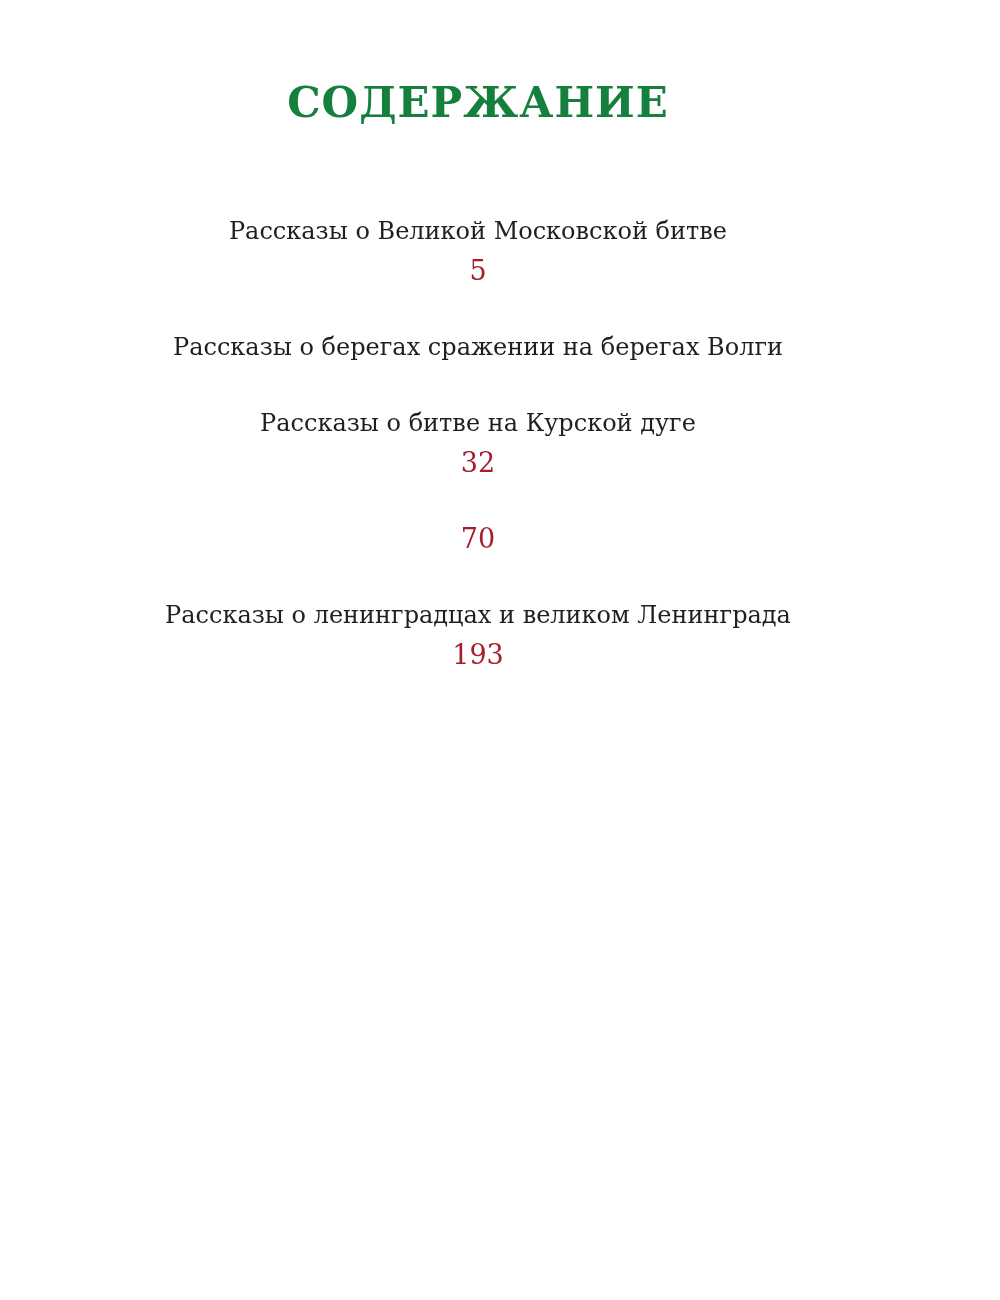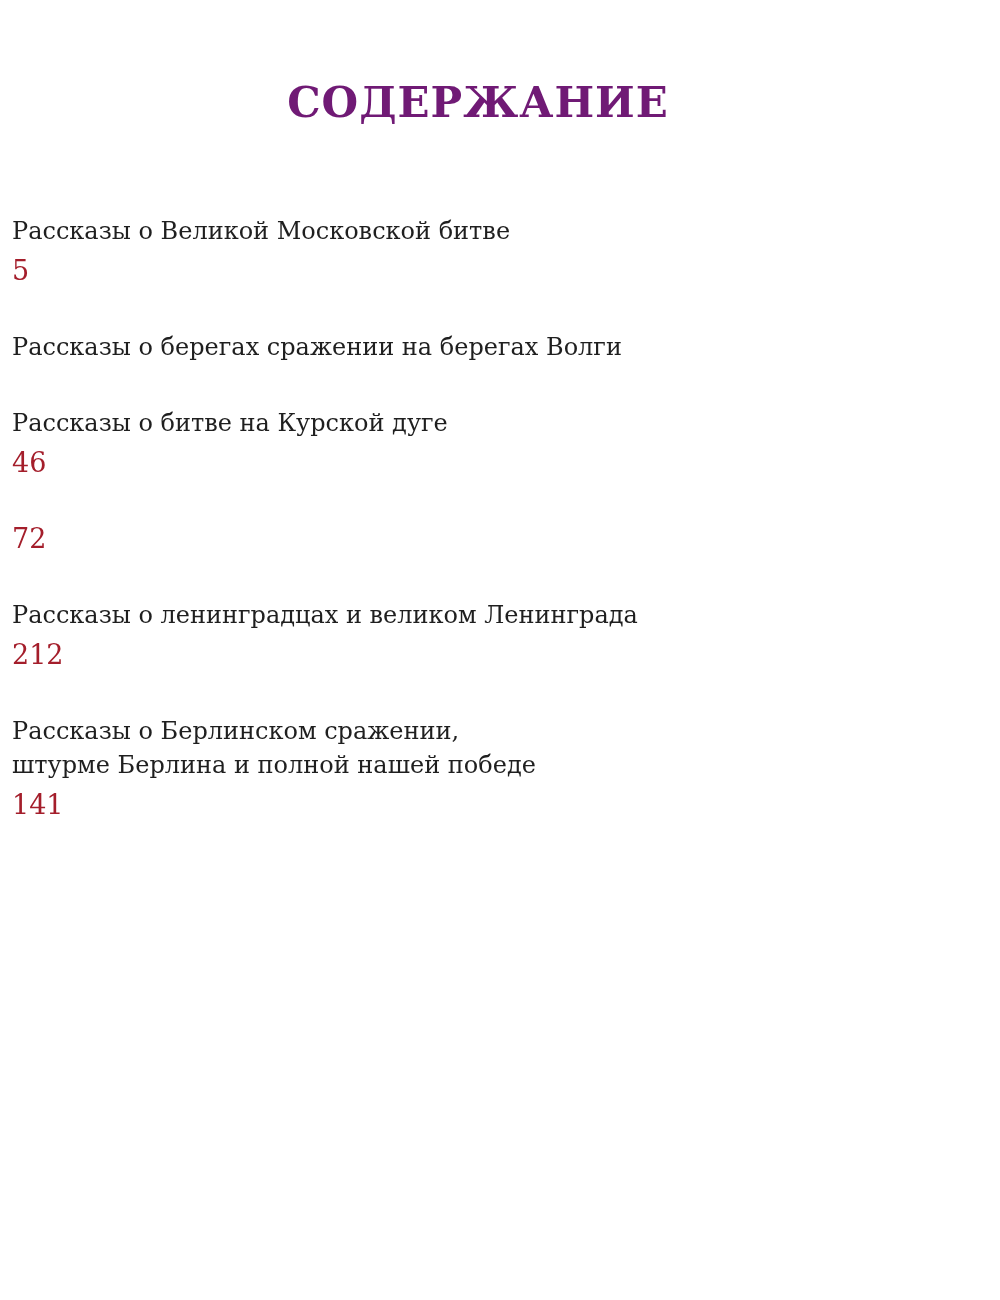--- a/index.html
+++ b/index.html
@@ -18,24 +18,24 @@
     padding-top: 78px;
     box-sizing: border-box;
   }
   .toc-title {
     margin: 0 0 86px 0;
     text-align: center;
     font-size: 42px;
     font-weight: bold;
     letter-spacing: 1px;
     line-height: 50px;
-    color: #701a75;
+    color: #15803d;
   }
   .entries {
-    padding-left: 12px;
+    text-align: center;
   }
   .entry {
     margin: 0 0 42px 0;
   }
   .entry-title {
     font-size: 24px;
     line-height: 34px;
     color: #1F1F1F;
     white-space: pre-line; 
   }
@@ -59,32 +59,27 @@
       <div class="entry-title">Рассказы о Великой Московской битве</div>
       <div class="entry-page">5</div>
     </div>
 
     <div class="entry">
       <div class="entry-title">Рассказы о берегах сражении на берегах Волги</div>
     </div>
 
     <div class="entry">
       <div class="entry-title">Рассказы о битве на Курской дуге</div>
-      <div class="entry-page">46</div>
+      <div class="entry-page">32</div>
     </div>
 
     <div class="entry">
-      <div class="entry-page">72</div>
+      <div class="entry-page">70</div>
     </div>
 
     <div class="entry">
       <div class="entry-title">Рассказы о ленинградцах и великом Ленинграда</div>
-      <div class="entry-page">212</div>
+      <div class="entry-page">193</div>
     </div>
 
-    <div class="entry">
-      <div class="entry-title">Рассказы о Берлинском сражении,
-штурме Берлина и полной нашей победе</div>
-      <div class="entry-page">141</div>
-    </div>
 
   </div>
 </div>
 
 </body></html>

